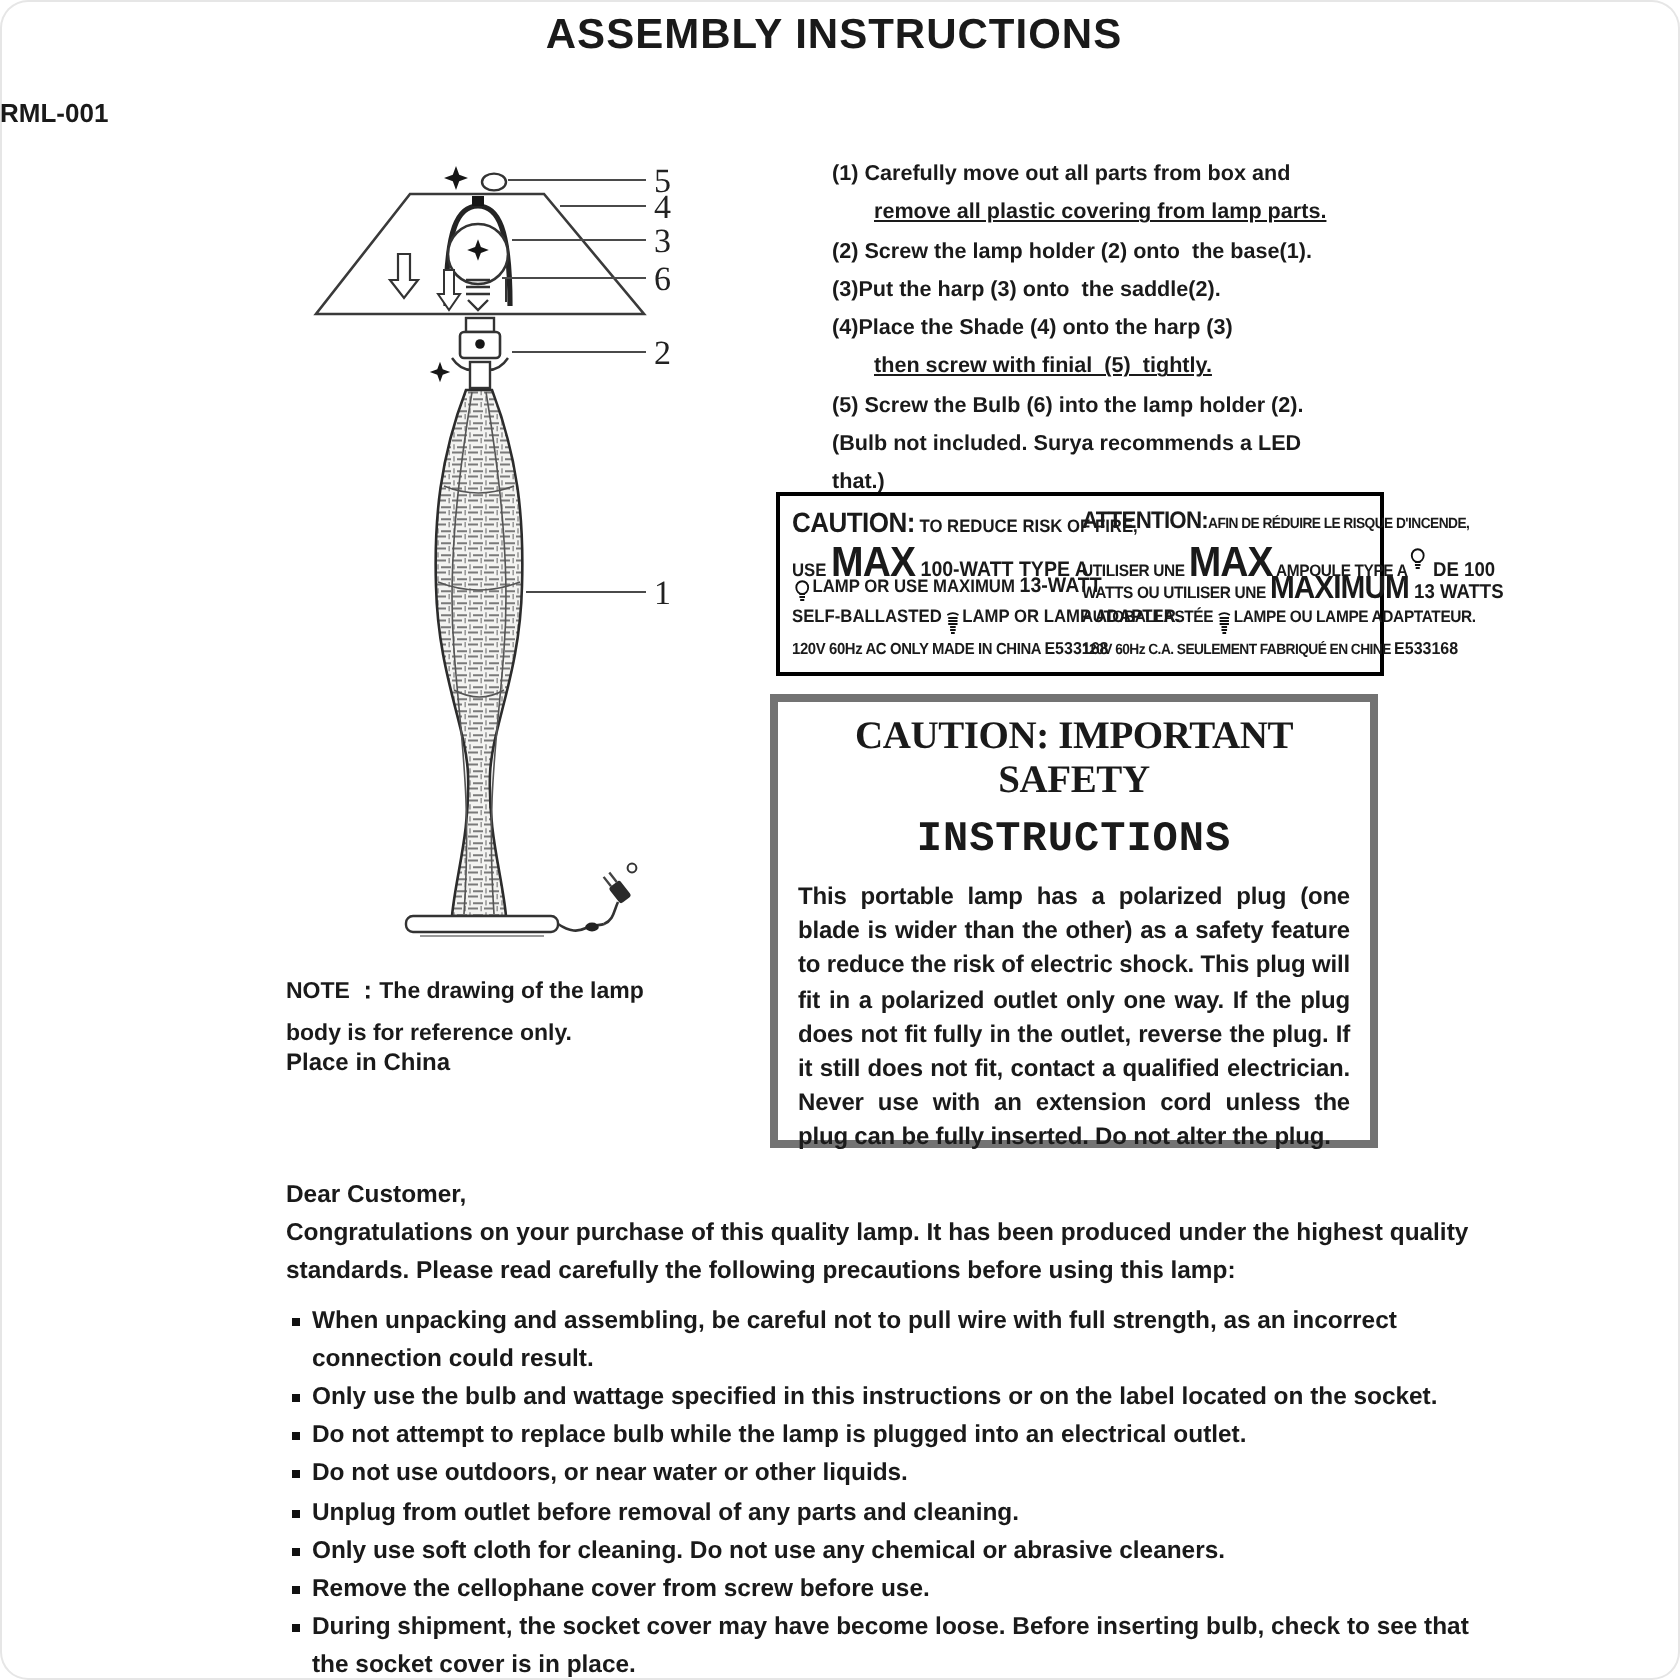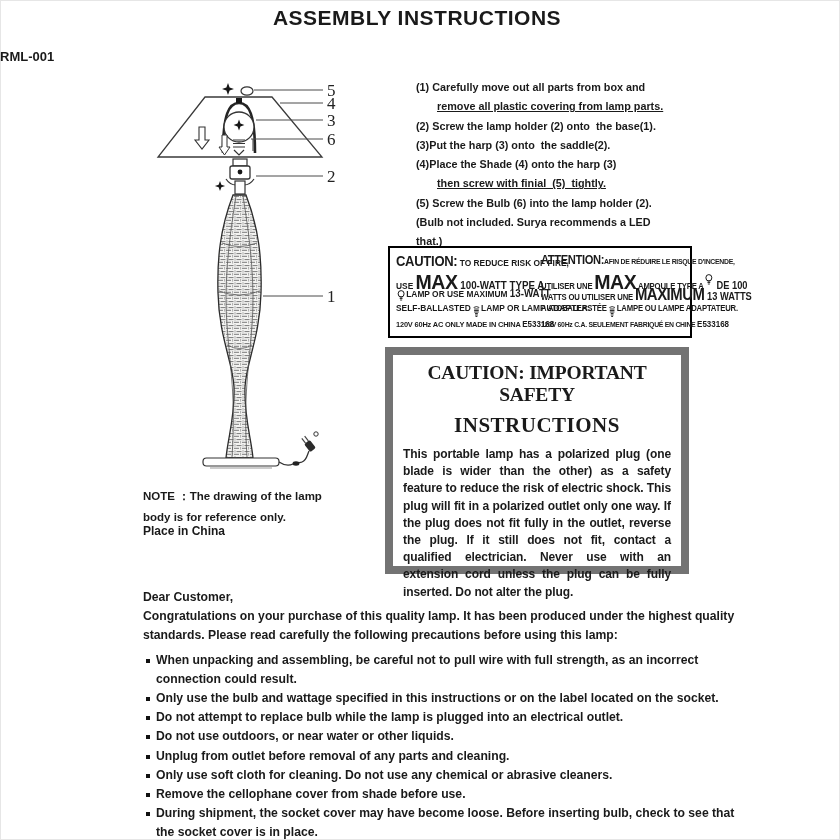--- a/index.html
+++ b/index.html
@@ -1,18 +1,18 @@
 <!DOCTYPE html>
 <html><head>
 <meta charset="utf-8">
 <style>
   html,body{margin:0;padding:0;background:#fff;}
   .page{position:relative;width:840px;height:840px;background:#fff;overflow:hidden;
         font-family:"Liberation Sans",sans-serif;color:#1a1a1a;
-        box-shadow:inset 0 0 0 1px #e6e6e6;}
+        box-shadow:inset 0 0 0 1px #e6e6e6;border-radius:14px;}
   
   .title{position:absolute;top:6px;left:0;width:834px;text-align:center;
          font-size:21px;font-weight:bold;letter-spacing:.5px;}
   .model{position:absolute;top:49px;left:0;width:834px;text-align:left;
          font-size:13px;font-weight:bold;}
   
   .diagram{position:absolute;left:130px;top:75px;width:270px;height:412px;}
   
   .steps{position:absolute;left:416px;top:78px;width:292px;
          font-size:10.8px;font-weight:bold;line-height:19.3px;}
@@ -33,24 +33,24 @@
   .s-n2{font-size:8.3px;letter-spacing:-.2px;}
   .s-md{font-size:10.5px;}
   .s-mdb{font-size:10px;}
   .s-sm{font-size:8px;letter-spacing:-.2px;}
   .s-smb{font-size:8.6px;}
   .s-xs{font-size:7.4px;letter-spacing:-.3px;}
   .icon-bulb,.icon-cfl{display:inline-block;width:9px;height:11px;align-self:center;margin:0 1px;}
   .icon-bulb svg,.icon-cfl svg{display:block;}
   
   .sbox{position:absolute;left:385px;top:347px;width:304px;height:227px;
-        border:8px solid #737373;box-sizing:border-box;padding:7px 10px 0 10px;}
+        border:4px solid #737373;box-sizing:border-box;padding:7px 10px 0 10px;}
   .sbox .t1{font-family:"Liberation Serif",serif;font-weight:bold;font-size:19.5px;
             text-align:center;letter-spacing:-.2px;}
-  .sbox .t2{font-family:Liberation Serif, serif;font-weight:bold;font-size:21px;
+  .sbox .t2{font-family:Liberation Mono, monospace;font-weight:bold;font-size:21px;
             text-align:center;margin-top:7px;letter-spacing:.5px;}
   .sbox .body{margin-top:8px;font-size:12px;font-weight:600;line-height:17.2px;
               text-align:justify;letter-spacing:-.1px;}
   
   .note{position:absolute;left:143px;top:486px;width:230px;
         font-size:11.5px;font-weight:bold;line-height:20.5px;}
   .madein{position:absolute;left:143px;top:524px;font-size:12px;font-weight:bold;}
   
   .customer{position:absolute;left:143px;top:588px;width:600px;
             font-size:12.2px;font-weight:bold;line-height:19.2px;}
@@ -194,18 +194,18 @@
   <div class="customer">
     <div>Dear Customer,</div>
     <div class="intro">Congratulations on your purchase of this quality lamp. It has been produced under the highest quality standards. Please read carefully the following precautions before using this lamp:</div>
     <ul class="plist" id="plist">
         <li>When unpacking and assembling, be careful not to pull wire with full strength, as an incorrect connection could result.</li>
         <li>Only use the bulb and wattage specified in this instructions or on the label located on the socket.</li>
         <li>Do not attempt to replace bulb while the lamp is plugged into an electrical outlet.</li>
         <li>Do not use outdoors, or near water or other liquids.</li>
         <li>Unplug from outlet before removal of any parts and cleaning.</li>
         <li>Only use soft cloth for cleaning. Do not use any chemical or abrasive cleaners.</li>
-        <li>Remove the cellophane cover from shade before use.</li>
+        <li>Remove the cellophane cover from screw before use.</li>
         <li>During shipment, the socket cover may have become loose. Before inserting bulb, check to see that the socket cover is in place.</li>
       </ul>
   </div>
 
 </div>
 
 </body></html>

